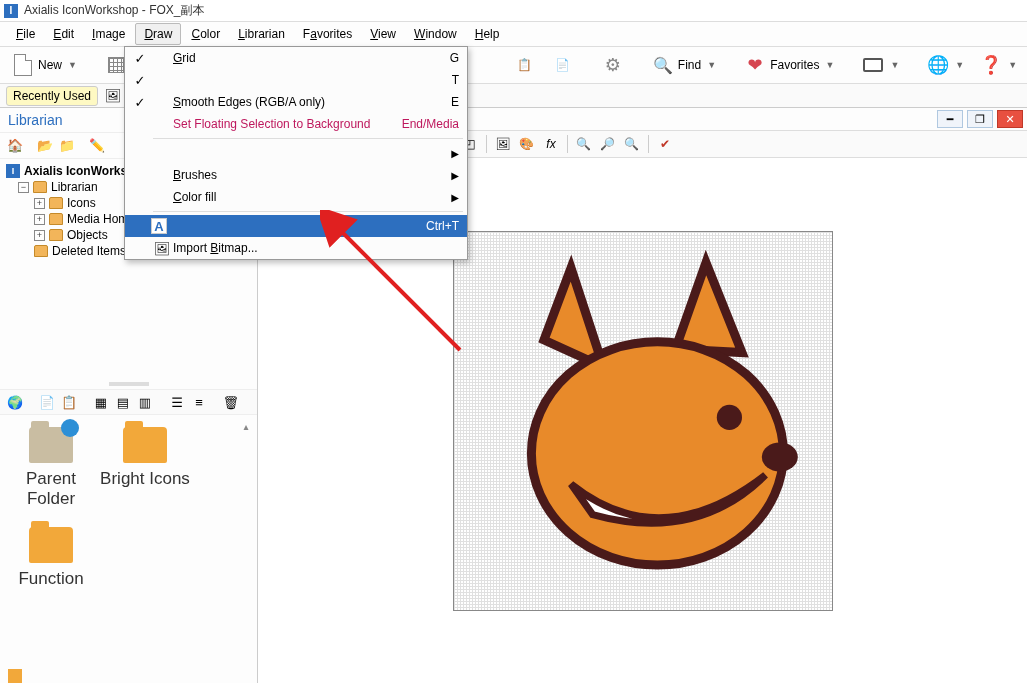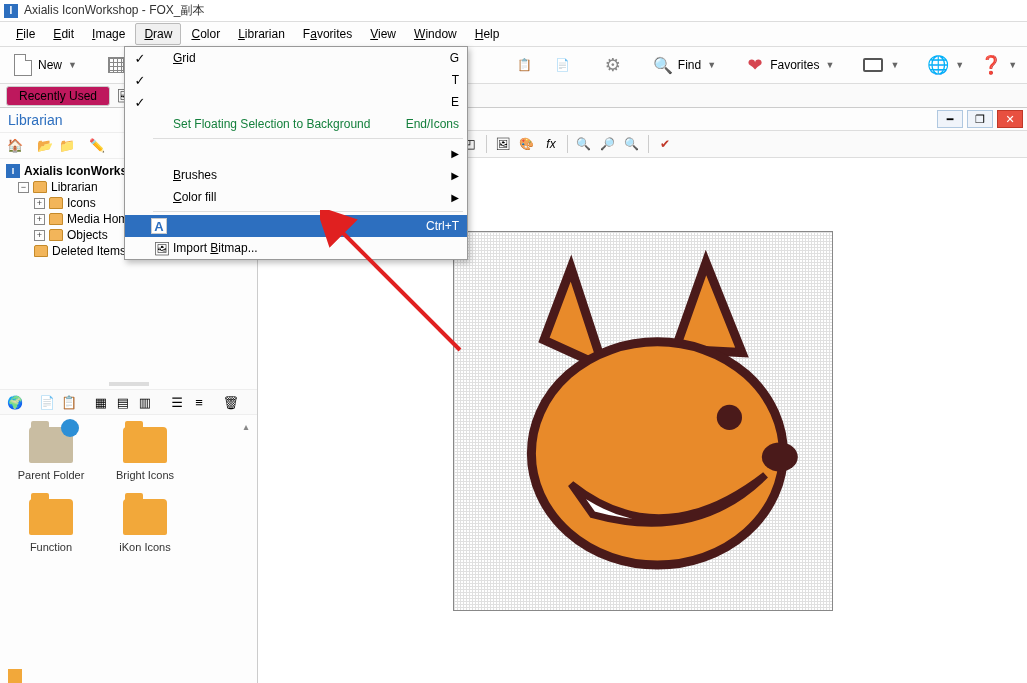--- a/index.html
+++ b/index.html
@@ -14,21 +14,21 @@
 .menubar .menu-item.open { background: #f0f0f0; border: 1px solid #bbb; }
 .menubar .menu-item u { text-decoration: underline; }
 
 .toolbar-main { height: 38px; border-top: 1px solid #ddd; border-bottom: 1px solid #ddd; background: #fdfdfd; display: flex; align-items: center; padding: 0 6px; gap: 4px; }
 .tbtn { display: inline-flex; align-items: center; gap: 4px; padding: 4px 6px; height: 30px; cursor: default; border-radius: 3px; }
 .tbtn .drop { font-size: 9px; color: #666; margin-left: 2px; }
 .tdiv { width: 1px; height: 24px; background: #ccc; margin: 0 4px; }
 .ticon { width: 22px; height: 22px; display: inline-flex; align-items: center; justify-content: center; }
 
 .recent-bar { height: 24px; border-bottom: 1px solid #ccc; display: flex; align-items: center; padding: 2px 6px; gap: 6px; background: #fafafa; }
-.recent-label { padding: 2px 12px; border: 1px solid #ccc; border-radius: 3px; background: #be185d; }
+.recent-label { padding: 2px 6px; border: 1px solid #ccc; border-radius: 3px; background: #fef9c3; }
 
 .content { display: flex; height: calc(683px - 22px - 24px - 38px - 24px); }
 .sidebar { width: 258px; border-right: 1px solid #ccc; display: flex; flex-direction: column; }
 .panel-header { padding: 4px 8px; color: #2d6fbf; font-size: 14px; font-weight: 500; border-bottom: 1px solid #eee; }
 .panel-tools { height: 26px; display: flex; align-items: center; gap: 4px; padding: 2px 6px; border-bottom: 1px solid #eee; }
 .smicon { width: 18px; height: 18px; display: inline-flex; align-items: center; justify-content: center; font-size: 13px; }
 
 .tree { padding: 4px 4px; overflow: auto; flex: 0 0 220px; font-size: 12px; }
 .tree .tn { display: flex; align-items: center; gap: 4px; padding: 1px 2px; white-space: nowrap; }
 .tree .indent1 { padding-left: 14px; }
@@ -42,21 +42,21 @@
 
 .browser-tools { height: 26px; display: flex; align-items: center; gap: 4px; padding: 2px 6px; border-top: 1px solid #eee; border-bottom: 1px solid #eee; background: #fafafa; }
 
 .browser { flex: 1; overflow: auto; padding: 12px 6px; display: grid; grid-template-columns: repeat(2, 90px); gap: 18px 4px; justify-content: start; align-content: start; position: relative; }
 .browser .item { display: flex; flex-direction: column; align-items: center; gap: 6px; }
 .folder-big { width: 44px; height: 36px; background: #f2a83a; border-radius: 4px 4px 2px 2px; position: relative; }
 .folder-big::before { content: ""; position: absolute; top: -6px; left: 2px; width: 18px; height: 8px; background: #f2a83a; border-radius: 2px 2px 0 0; }
 .folder-big.parent { background: #c9bda2; }
 .folder-big.parent::before { background: #c9bda2; }
 .folder-big.parent::after { content: ""; position: absolute; top: -8px; right: -6px; width: 18px; height: 18px; border-radius: 50%; background: #2d8fd6; }
-.browser .lbl { text-align: center; font-size: 11px; color: #333; }
+.browser .lbl { text-align: center; font-size: 17px; color: #333; }
 .scroll-arrow-up, .scroll-arrow-down { position: absolute; right: 4px; width: 14px; height: 14px; display: flex; align-items: center; justify-content: center; color: #888; font-size: 10px; }
 .scroll-arrow-up { top: 4px; }
 .cutoff-icon { position: absolute; bottom: 0; left: 8px; width: 14px; height: 14px; background: #f2a83a; }
 
 .canvas-area { flex: 1; background: #fdfdfd; display: flex; flex-direction: column; position: relative; }
 .doc-controls { height: 22px; display: flex; justify-content: flex-end; align-items: center; gap: 4px; padding-right: 4px; }
 .winbtn { width: 26px; height: 18px; border: 1px solid #b0c8e0; background: #f0f4fa; display: flex; align-items: center; justify-content: center; font-size: 11px; }
 .winbtn.close { background: #e85040; color: #fff; border-color: #c03828; }
 
 .canvas-tools { height: 28px; border-top: 1px solid #ddd; border-bottom: 1px solid #ddd; display: flex; align-items: center; gap: 2px; padding: 0 6px; background: #fafafa; }
@@ -68,21 +68,21 @@
   linear-gradient(#e0e0e0 1px, transparent 1px),
   linear-gradient(90deg, #e0e0e0 1px, transparent 1px);
   background-size: 3px 3px;
   display: flex; align-items: center; justify-content: center;
 }
 .fox-svg { width: 360px; height: 360px; }
 
 .dropdown { position: absolute; top: 46px; left: 124px; width: 344px; background: #fcfcfc; border: 1px solid #999; box-shadow: 2px 3px 6px rgba(0,0,0,0.25); z-index: 100; }
 .dd-item { display: flex; align-items: center; height: 22px; padding: 0 8px 0 4px; }
 .dd-item.highlight { background: #2d6fbf !important; color: #fff; }
-.dd-item.disabled { color: #15803d; }
+.dd-item.disabled { color: #be185d; }
 .dd-chkcol { width: 22px; display: inline-flex; justify-content: center; font-size: 13px; }
 .dd-iconcol { width: 22px; display: inline-flex; justify-content: center; font-size: 13px; }
 .dd-label { flex: 1; }
 .dd-rt { margin-left: auto; color: inherit; }
 .dd-sub { margin-left: auto; font-size: 10px; }
 .dd-sep { height: 1px; background: #ddd; margin: 3px 4px 3px 28px; }
 
 .arrow-annotation { position: absolute; z-index: 200; pointer-events: none; }
 
 .heart { color: #d64550; font-size: 18px; }
@@ -252,24 +252,20 @@
         <div class="lbl">Parent Folder</div>
       </div>
       <div class="item">
         <div class="folder-big"></div>
         <div class="lbl">Bright Icons</div>
       </div>
       <div class="item">
         <div class="folder-big"></div>
         <div class="lbl">Function</div>
       </div>
-      <div class="item">
-        <div class="folder-big"></div>
-        <div class="lbl">iKon Icons</div>
-      </div>
       <div class="cutoff-icon"></div>
     </div>
   </div>
 
   <div class="canvas-area">
     <div class="doc-controls">
       <div class="winbtn">━</div>
       <div class="winbtn">❐</div>
       <div class="winbtn close">✕</div>
     </div>
@@ -323,27 +319,28 @@
     <span class="dd-rt">G</span>
   </div>
   <div class="dd-item">
     <span class="dd-chkcol">✓</span>
     <span class="dd-iconcol"></span>
     <span class="dd-rt">T</span>
   </div>
   <div class="dd-item">
     <span class="dd-chkcol">✓</span>
     <span class="dd-iconcol"></span>
+    <span class="dd-label"><u>S</u>mooth Edges (RGB/A only)</span>
     <span class="dd-rt">E</span>
   </div>
   <div class="dd-item disabled">
     <span class="dd-chkcol"></span>
     <span class="dd-iconcol"></span>
     <span class="dd-label">Set Floating Selection to Background</span>
-    <span class="dd-rt">End/Icons</span>
+    <span class="dd-rt">End/Media</span>
   </div>
   <div class="dd-sep"></div>
   <div class="dd-item">
     <span class="dd-chkcol"></span>
       <span class="dd-iconcol"></span>
     <span class="dd-sub">▶</span>
   </div>
   <div class="dd-item">
     <span class="dd-chkcol"></span>
       <span class="dd-iconcol"></span>

